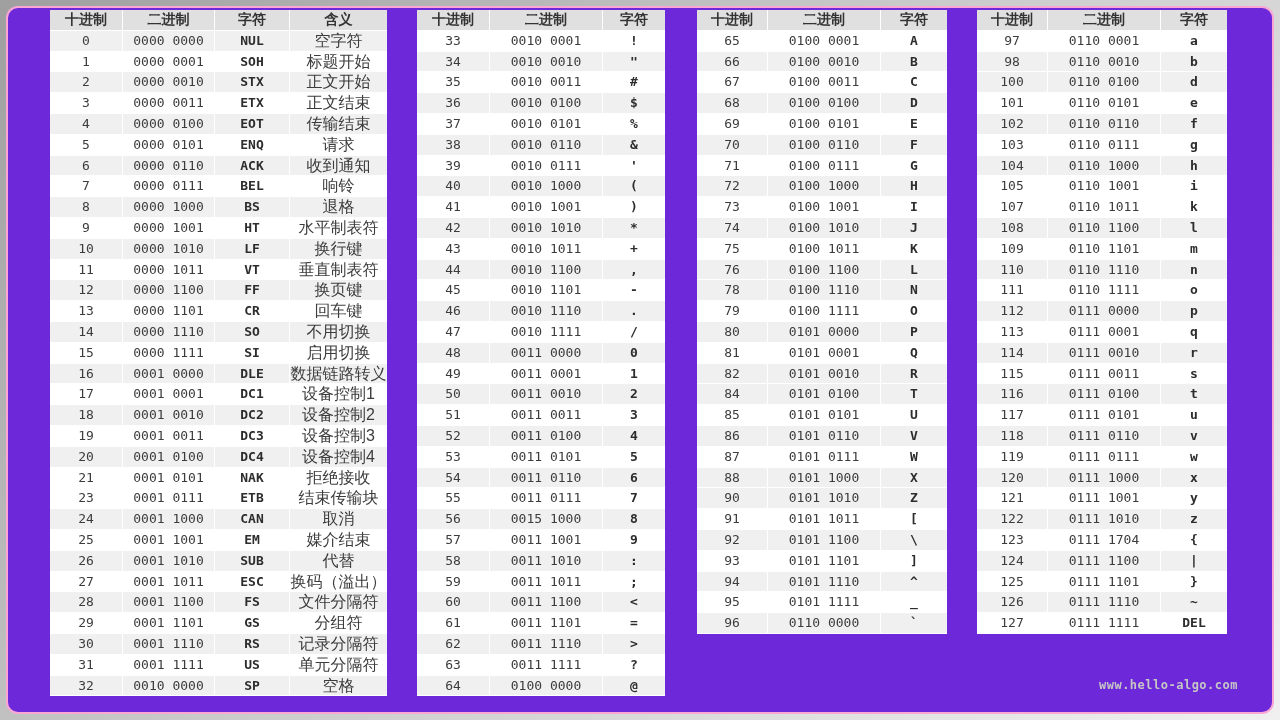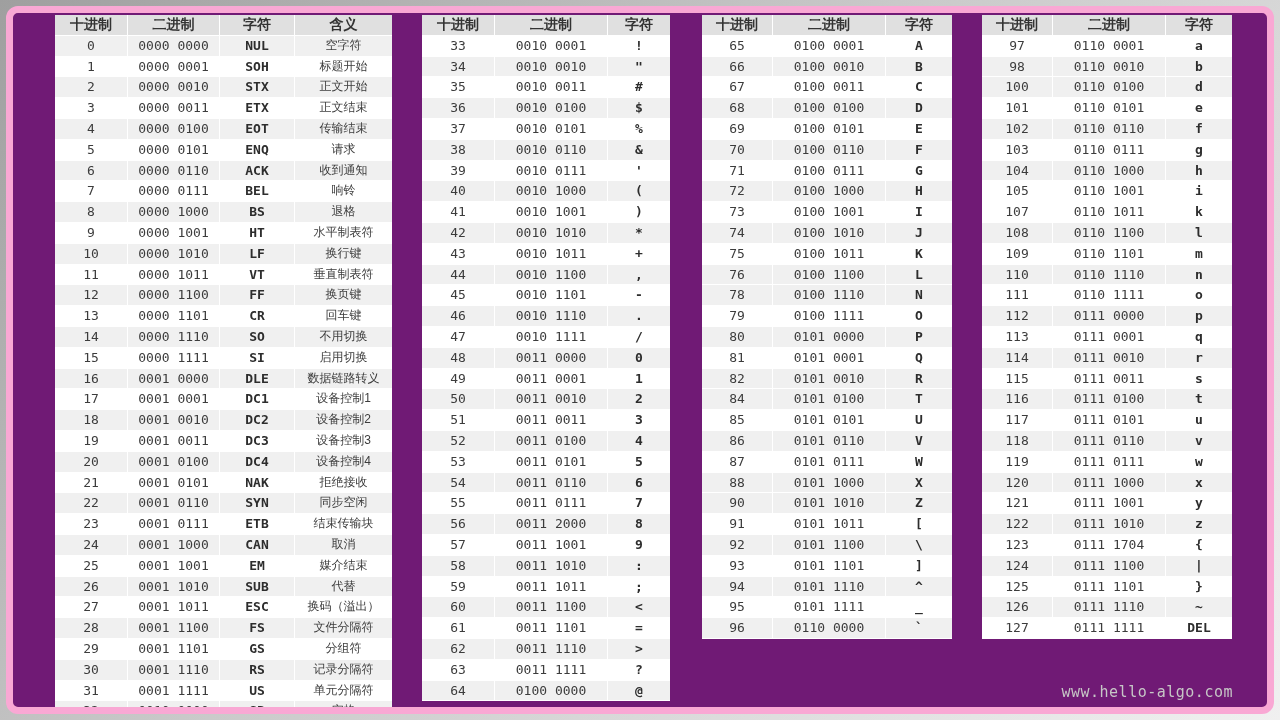--- a/index.html
+++ b/index.html
@@ -6,22 +6,22 @@
   body {
     width: 1280px; height: 720px;
     background: linear-gradient(135deg, #9f9f9f 0%, #c9c9c9 45%, #f0f0f0 100%);
     font-family: "Liberation Sans", sans-serif;
     position: relative;
     overflow: hidden;
   }
   .card {
     position: absolute;
     left: 6px; top: 6px; right: 6px; bottom: 6px;
-    background: #701a75;
-    border: 7px solid #f9a8d4;
+    background: #6d28d9;
+    border: 2px solid #f9a8d4;
     border-radius: 12px;
     overflow: hidden;
   }
   table.tbl {
     position: absolute;
     top: 2px;
     border-collapse: separate;
     border-spacing: 0;
     table-layout: fixed;
   }
@@ -52,31 +52,32 @@
     color: #3c3c3c;
   }
   .cell-chr {
     font-family: "DejaVu Sans Mono", monospace;
     font-size: 13px;
     font-weight: bold;
     color: #2d2d2d;
   }
   .cell-mean {
     font-family: "Liberation Sans", sans-serif;
-    font-size: 12px;
+    font-size: 16px;
     color: #3c3c3c;
   }
   .watermark {
     position: absolute;
     right: 34px;
     top: 670px;
     font-family: "DejaVu Sans Mono", monospace;
-    font-size: 15px;
+    font-size: 12px;
     color: #c6c6c6;
     letter-spacing: 0.5px;
+    font-weight: bold;
   }
 </style>
 </head>
 <body>
 
 <div class="card">
 
   <table class="tbl" id="t0">
     <colgroup>
         <col style="width:72px">
@@ -218,26 +219,20 @@
           <td class="cell-bin">0001 0100</td>
           <td class="cell-chr">DC4</td>
           <td class="cell-mean">设备控制4</td>
         </tr>
         <tr class="odd">
           <td class="cell-dec">21</td>
           <td class="cell-bin">0001 0101</td>
           <td class="cell-chr">NAK</td>
           <td class="cell-mean">拒绝接收</td>
         </tr>
-        <tr class="even">
-          <td class="cell-dec">22</td>
-          <td class="cell-bin">0001 0110</td>
-          <td class="cell-chr">SYN</td>
-          <td class="cell-mean">同步空闲</td>
-        </tr>
         <tr class="odd">
           <td class="cell-dec">23</td>
           <td class="cell-bin">0001 0111</td>
           <td class="cell-chr">ETB</td>
           <td class="cell-mean">结束传输块</td>
         </tr>
         <tr class="even">
           <td class="cell-dec">24</td>
           <td class="cell-bin">0001 1000</td>
           <td class="cell-chr">CAN</td>
@@ -418,21 +413,21 @@
           <td class="cell-bin">0011 0110</td>
           <td class="cell-chr">6</td>
         </tr>
         <tr class="odd">
           <td class="cell-dec">55</td>
           <td class="cell-bin">0011 0111</td>
           <td class="cell-chr">7</td>
         </tr>
         <tr class="even">
           <td class="cell-dec">56</td>
-          <td class="cell-bin">0011 2000</td>
+          <td class="cell-bin">0015 1000</td>
           <td class="cell-chr">8</td>
         </tr>
         <tr class="odd">
           <td class="cell-dec">57</td>
           <td class="cell-bin">0011 1001</td>
           <td class="cell-chr">9</td>
         </tr>
         <tr class="even">
           <td class="cell-dec">58</td>
           <td class="cell-bin">0011 1010</td>

